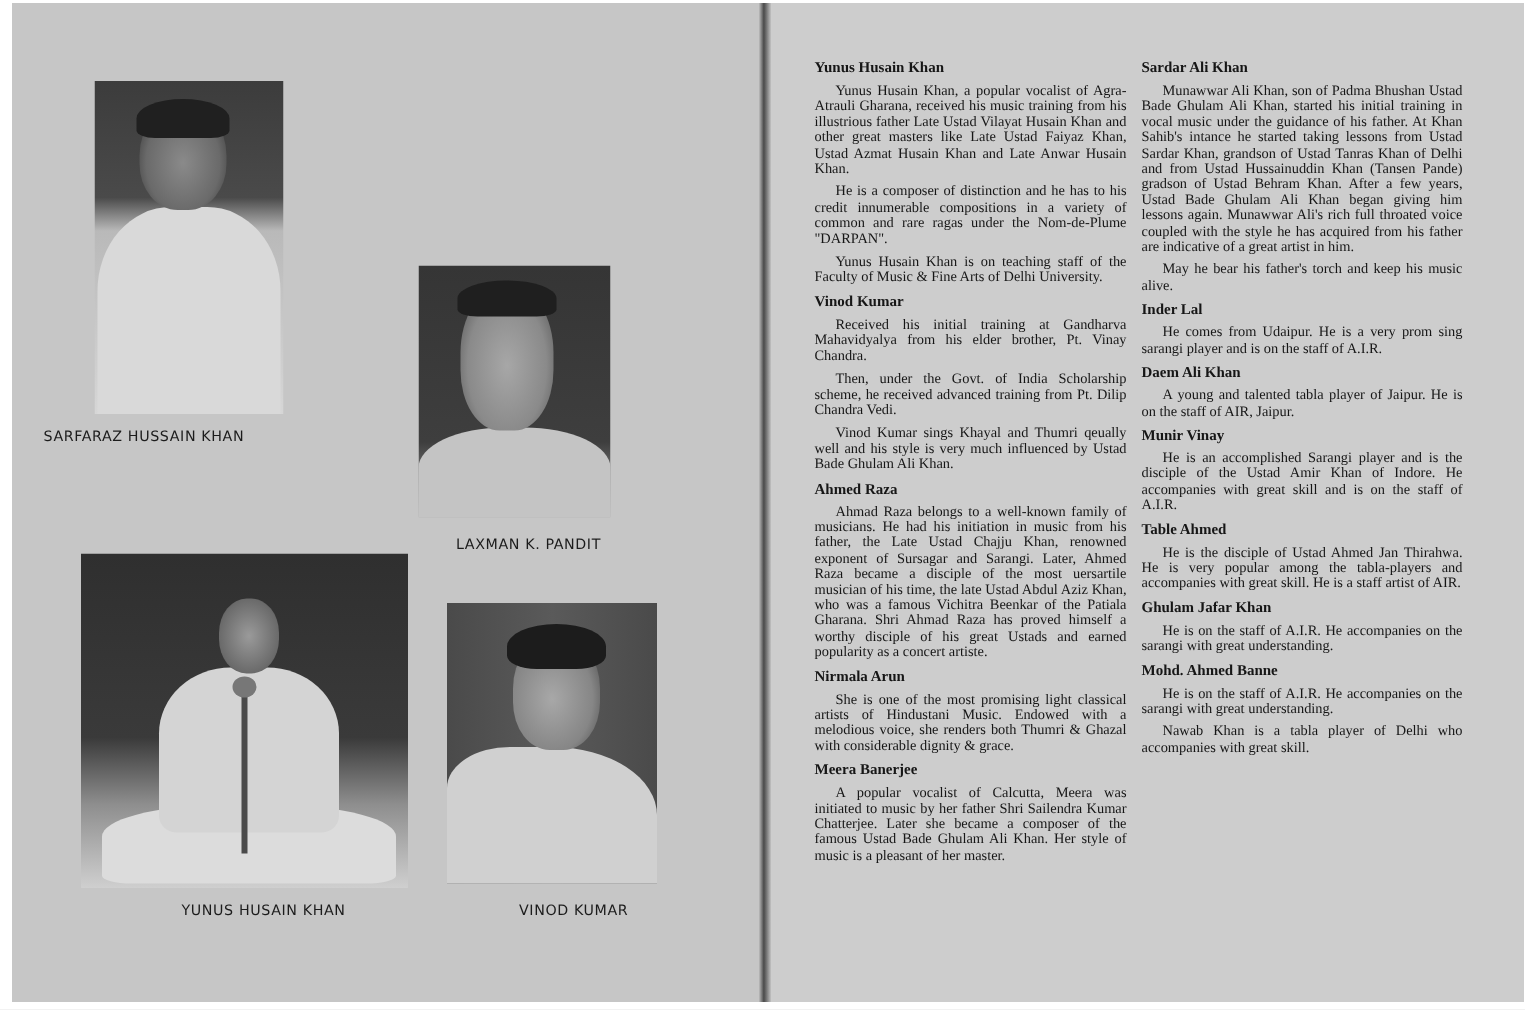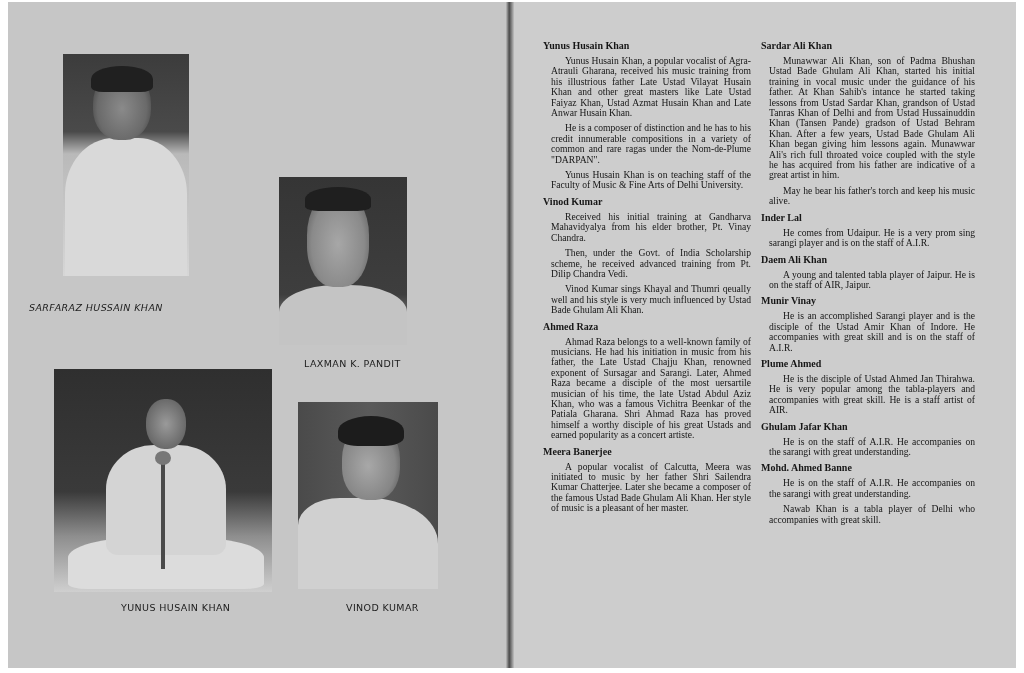--- a/index.html
+++ b/index.html
@@ -53,39 +53,39 @@
     #p4 .head { position: absolute; left: 44px; top: 22px; width: 58px; height: 76px; border-radius: 46% 46% 42% 42%; background: radial-gradient(ellipse at 45% 55%, #a8a8a8 0%, #868686 60%, #3c3c3c 100%); }
     #p4 .hair { position: absolute; left: 40px; top: 14px; width: 66px; height: 30px; border-radius: 50% 50% 30% 30%; background: #1c1c1c; }
     #p4 .body { position: absolute; left: 0; top: 96px; width: 140px; height: 91px; border-radius: 30% 50% 0 0; background: #d0d0d0; }
 
     
     .col { position: absolute; top: 40px; font-size: 9.6px; line-height: 10.4px; color: #161616; text-align: justify; }
     .col-1 { left: 543px; width: 208px; }
     .col-2 { left: 761px; width: 214px; }
     .entry { margin-bottom: 5px; }
     .entry h3 { font-size: 10px; font-weight: bold; margin: 0 0 5px 0; line-height: 11px; }
-    .entry p { margin: 0 0 5px 8px; text-indent: 14px; }
+    .entry p { margin: 0 0 5px 0; text-indent: 14px; }
     .entry p.bold-lead b { font-weight: normal; }
   </style>
 </head>
 <body>
 
 <div class="spread">
   <div class="page page-left"></div>
   <div class="page page-right"></div>
   <div class="gutter"></div>
 </div>
 
 <div class="photo" id="p1">
   <div class="bg"></div>
     <div class="body"></div>
     <div class="head"></div>
     <div class="hair"></div>
 </div>
-<div class="caption" style="left:29px; top:302px;font-style:italic;">SARFARAZ HUSSAIN KHAN</div>
+<div class="caption" style="left:29px; top:286px;">SARFARAZ HUSSAIN KHAN</div>
 
 <div class="photo" id="p2">
   <div class="bg"></div>
     <div class="body"></div>
     <div class="head"></div>
     <div class="hair"></div>
 </div>
 <div class="caption" style="left:304px; top:358px;">LAXMAN K. PANDIT</div>
 
 <div class="photo" id="p3">
@@ -117,20 +117,24 @@
     <h3>Vinod Kumar</h3>
     <p>Received his initial training at Gandharva Mahavidyalya from his elder brother, Pt. Vinay Chandra.</p>
     <p>Then, under the Govt. of India Scholarship scheme, he received advanced training from Pt. Dilip Chandra Vedi.</p>
     <p>Vinod Kumar sings Khayal and Thumri qeually well and his style is very much influenced by Ustad Bade Ghulam Ali Khan.</p>
   </div>
   <div class="entry">
     <h3>Ahmed Raza</h3>
     <p>Ahmad Raza belongs to a well-known family of musicians. He had his initiation in music from his father, the Late Ustad Chajju Khan, renowned exponent of Sursagar and Sarangi. Later, Ahmed Raza became a disciple of the most uersartile musician of his time, the late Ustad Abdul Aziz Khan, who was a famous Vichitra Beenkar of the Patiala Gharana. Shri Ahmad Raza has proved himself a worthy disciple of his great Ustads and earned popularity as a concert artiste.</p>
   </div>
   <div class="entry">
+    <h3>Nirmala Arun</h3>
+    <p>She is one of the most promising light classical artists of Hindustani Music. Endowed with a melodious voice, she renders both Thumri &amp; Ghazal with considerable dignity &amp; grace.</p>
+  </div>
+  <div class="entry">
     <h3>Meera Banerjee</h3>
     <p>A popular vocalist of Calcutta, Meera was initiated to music by her father Shri Sailendra Kumar Chatterjee. Later she became a composer of the famous Ustad Bade Ghulam Ali Khan. Her style of music is a pleasant of her master.</p>
   </div>
 </div>
 
 <div class="col col-2">
   <div class="entry">
     <h3>Sardar Ali Khan</h3>
     <p>Munawwar Ali Khan, son of Padma Bhushan Ustad Bade Ghulam Ali Khan, started his initial training in vocal music under the guidance of his father. At Khan Sahib's intance he started taking lessons from Ustad Sardar Khan, grandson of Ustad Tanras Khan of Delhi and from Ustad Hussainuddin Khan (Tansen Pande) gradson of Ustad Behram Khan. After a few years, Ustad Bade Ghulam Ali Khan began giving him lessons again. Munawwar Ali's rich full throated voice coupled with the style he has acquired from his father are indicative of a great artist in him.</p>
     <p>May he bear his father's torch and keep his music alive.</p>
@@ -141,21 +145,21 @@
   </div>
   <div class="entry">
     <h3>Daem Ali Khan</h3>
     <p>A young and talented tabla player of Jaipur. He is on the staff of AIR, Jaipur.</p>
   </div>
   <div class="entry">
     <h3>Munir Vinay</h3>
     <p>He is an accomplished Sarangi player and is the disciple of the Ustad Amir Khan of Indore. He accompanies with great skill and is on the staff of A.I.R.</p>
   </div>
   <div class="entry">
-    <h3>Plume Ahmed</h3>
+    <h3>Table Ahmed</h3>
     <p>He is the disciple of Ustad Ahmed Jan Thirahwa. He is very popular among the tabla-players and accompanies with great skill. He is a staff artist of AIR.</p>
   </div>
   <div class="entry">
     <h3>Ghulam Jafar Khan</h3>
     <p>He is on the staff of A.I.R. He accompanies on the sarangi with great understanding.</p>
   </div>
   <div class="entry">
     <h3>Mohd. Ahmed Banne</h3>
     <p>He is on the staff of A.I.R. He accompanies on the sarangi with great understanding.</p>
   </div>

